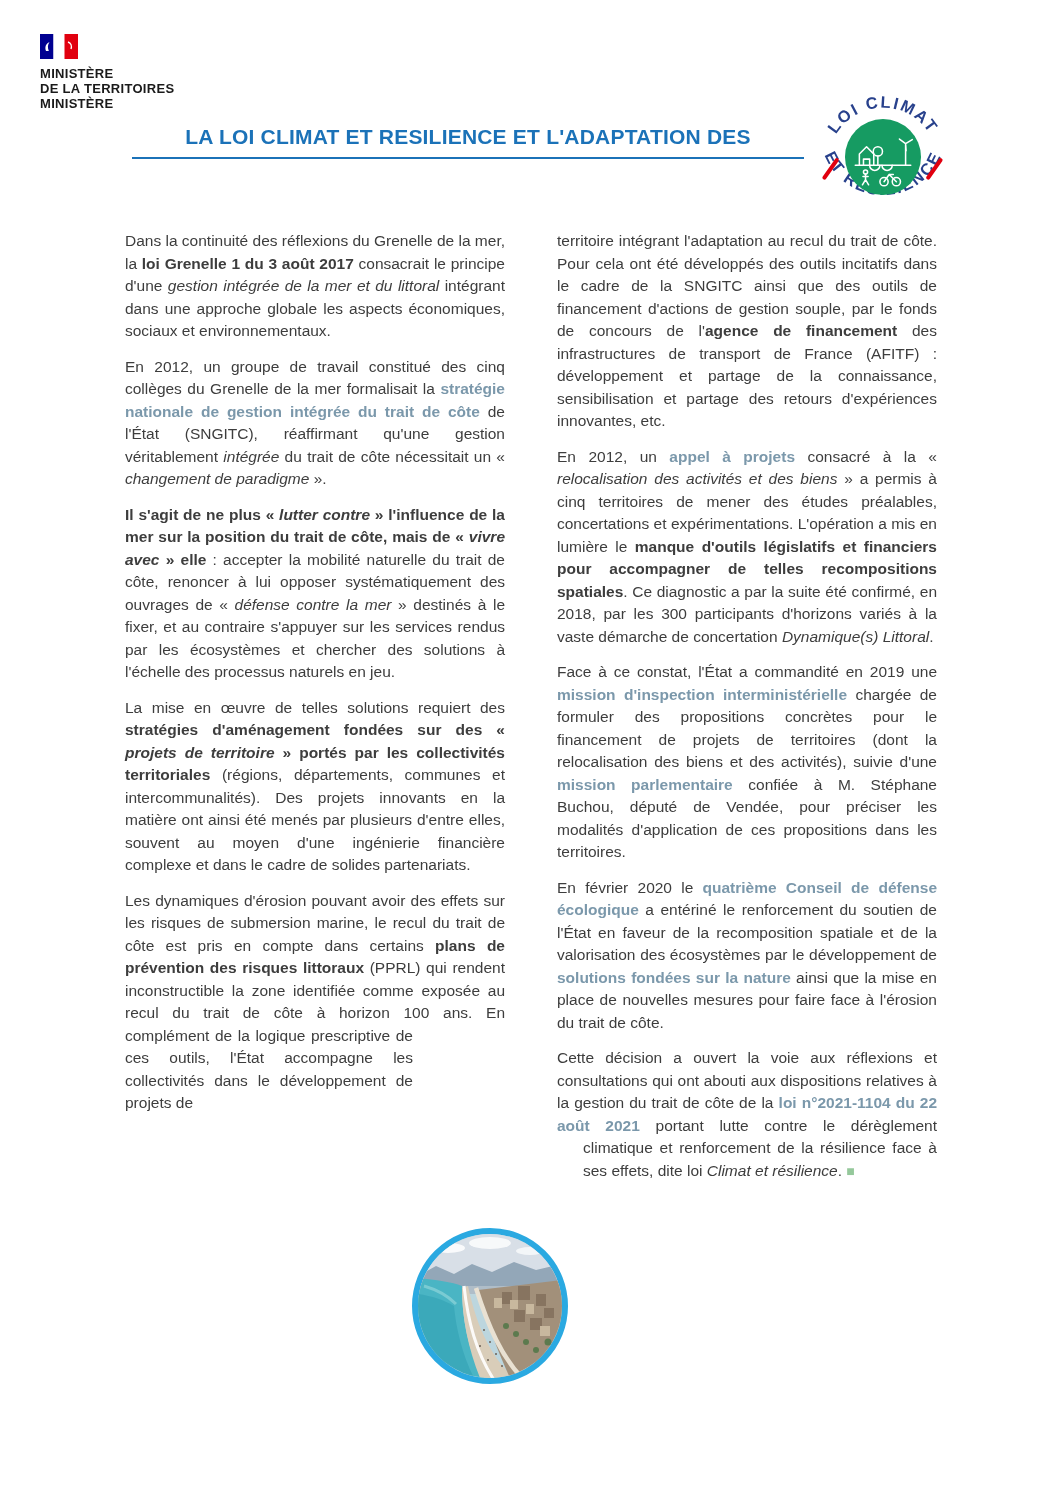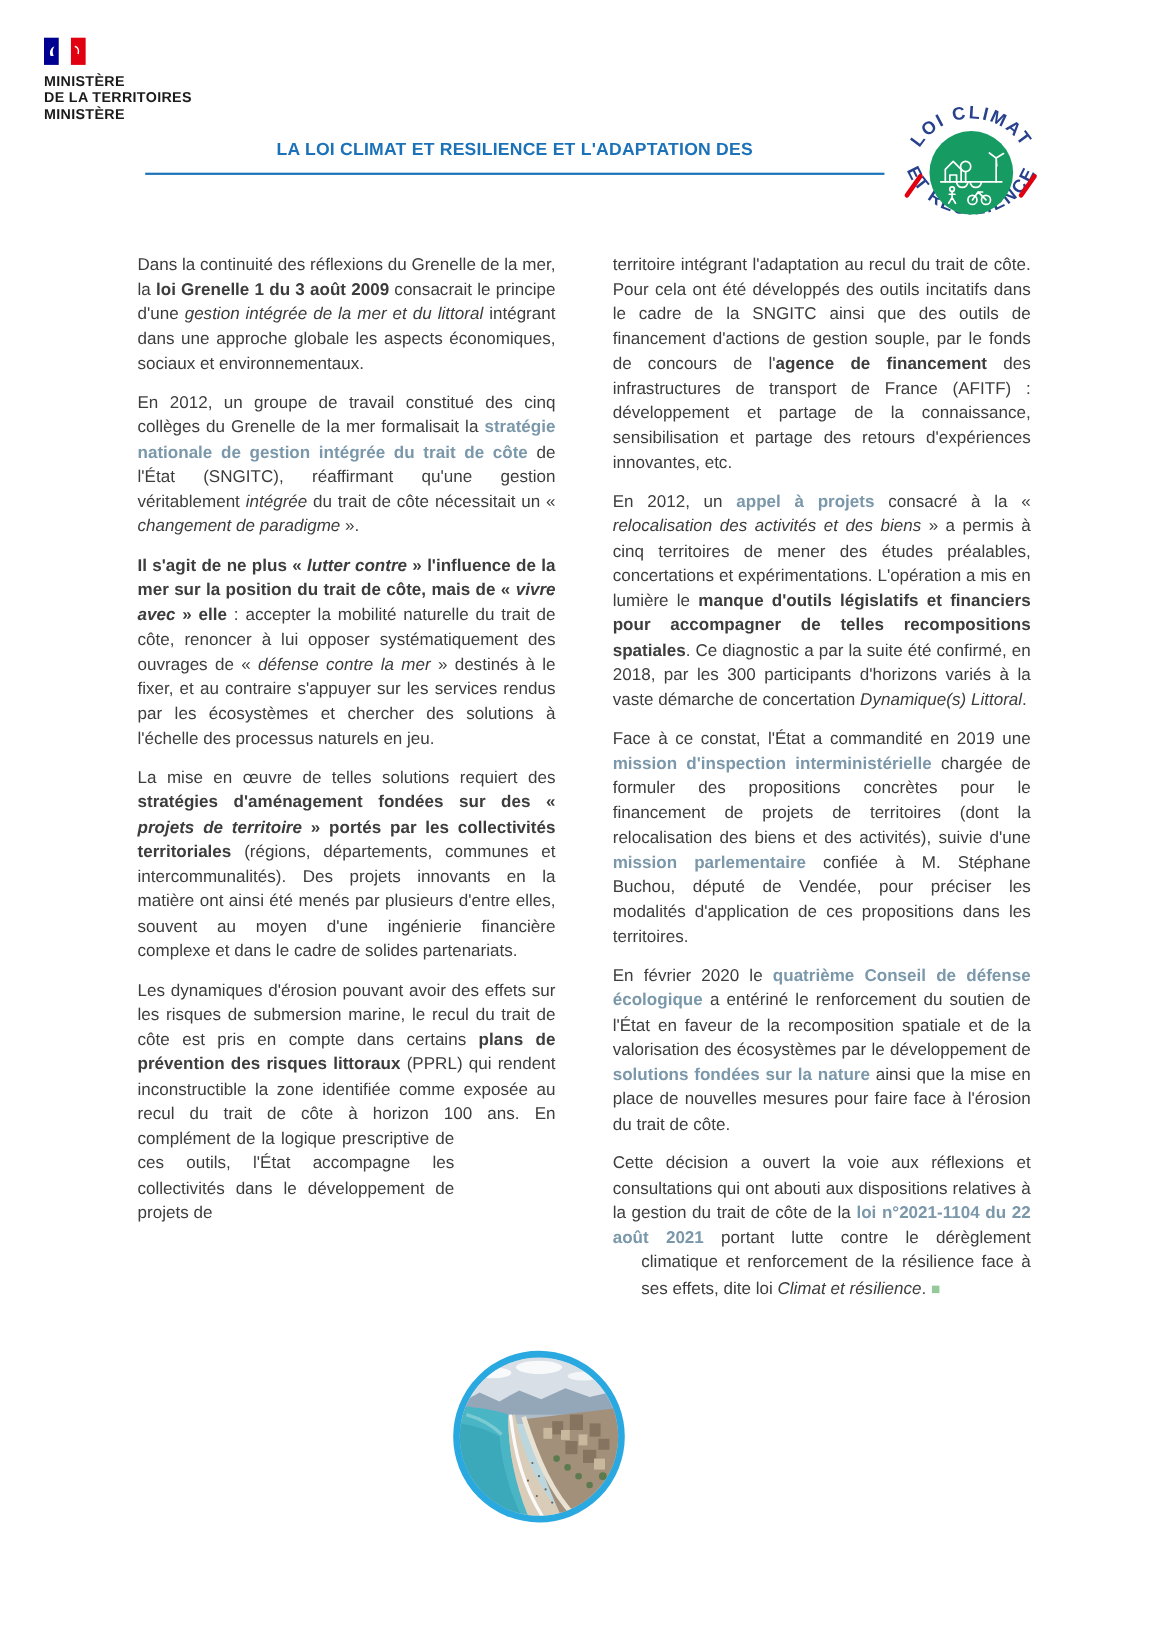--- a/index.html
+++ b/index.html
@@ -7,21 +7,21 @@
     position:relative;width:1058px;height:1393px;background:#fff;overflow:hidden;
     color:#3d3d3d;font-family:"Liberation Sans",sans-serif;
   }
   
   .marianne{position:absolute;left:40px;top:34px;}
   .flag{display:block;margin-bottom:7px;}
   .ministry-name div{font-size:13px;font-weight:bold;color:#1a1a1a;line-height:15px;letter-spacing:.3px;}
   .motto{margin-top:7px;font-family:"Liberation Serif",serif;font-style:italic;font-size:9px;line-height:11px;color:#2e2e2e;}
   
   .title-block{position:absolute;left:132px;top:123px;width:672px;text-align:center;
-    color:#1b72b8;font-weight:bold;font-size:16px;line-height:28px;letter-spacing:.2px;}
+    color:#1b72b8;font-weight:bold;font-size:21px;line-height:28px;letter-spacing:.2px;}
   .title-rule{margin-top:6px;border-bottom:2px solid #1b72b8;height:0;}
   
   .badge{position:absolute;left:808px;top:80px;width:150px;height:150px;}
   .badge svg{display:block;width:100%;height:100%;}
   .badge text{font-family:"Liberation Sans",sans-serif;font-weight:bold;font-size:16px;letter-spacing:2px;fill:#28418c;}
   
   .columns{position:absolute;left:125px;top:230px;width:812px;display:flex;gap:52px;}
   .col{width:380px;font-size:15.5px;line-height:22.5px;text-align:justify;hyphens:auto;-webkit-hyphens:auto;}
   .col p{margin:0 0 13px 0;}
   .col-heading{margin:0 0 14px 0;font-size:17px;line-height:26px;font-weight:bold;color:#6f9acf;text-align:center;hyphens:none;}
@@ -100,21 +100,21 @@
         <path d="M56 91.5 V97 M56 97 L53 102 M56 97 L59 102 M53.5 94 H58.5"></path>
         <circle cx="74" cy="99" r="4"></circle>
         <circle cx="86" cy="99" r="4"></circle>
         <path d="M74 99 L79 92 L86 99 M79 92 L83 92"></path>
       </g>
     </svg>
   </div>
 
   <main class="columns">
     <section class="col">
-      <p><span>Dans la continuité des réflexions du Grenelle de la mer, la </span><span class="b">loi Grenelle 1 du 3 août 2009</span><span> consacrait le principe d'une </span><span class="i">gestion intégrée de la mer et du littoral</span><span> intégrant dans une approche globale les aspects économiques, sociaux et environnementaux.</span></p>
+      <p><span>Dans la continuité des réflexions du Grenelle de la mer, la </span><span class="b">loi Grenelle 1 du 3 août 2017</span><span> consacrait le principe d'une </span><span class="i">gestion intégrée de la mer et du littoral</span><span> intégrant dans une approche globale les aspects économiques, sociaux et environnementaux.</span></p>
       <p><span>En 2012, un groupe de travail constitué des cinq collèges du Grenelle de la mer formalisait la </span><span class="b link">stratégie nationale de gestion intégrée du trait de côte</span><span> de l'État (SNGITC), réaffirmant qu'une gestion véritablement </span><span class="i">intégrée</span><span> du trait de côte nécessitait un « </span><span class="i">changement de paradigme</span><span> ».</span></p>
       <p><span class="b">Il s'agit de ne plus « </span><span class="b i">lutter contre</span><span class="b"> » l'influence de la mer sur la position du trait de côte, mais de « </span><span class="b i">vivre avec</span><span class="b"> » elle</span><span> : accepter la mobilité naturelle du trait de côte, renoncer à lui opposer systématiquement des ouvrages de « </span><span class="i">défense contre la mer</span><span> » destinés à le fixer, et au contraire s'appuyer sur les services rendus par les écosystèmes et chercher des solutions à l'échelle des processus naturels en jeu.</span></p>
       <p><span>La mise en œuvre de telles solutions requiert des </span><span class="b">stratégies d'aménagement fondées sur des « </span><span class="b i">projets de territoire</span><span class="b"> » portés par les collectivités territoriales</span><span> (régions, départements, communes et intercommunalités). Des projets innovants en la matière ont ainsi été menés par plusieurs d'entre elles, souvent au moyen d'une ingénierie financière complexe et dans le cadre de solides partenariats.</span></p>
       <p><span class="spacer-r"></span><span>Les dynamiques d'érosion pouvant avoir des effets sur les risques de submersion marine, le recul du trait de côte est pris en compte dans certains </span><span class="b">plans de prévention des risques littoraux</span><span> (PPRL) qui rendent inconstructible la zone identifiée comme exposée au recul du trait de côte à horizon 100 ans. En complément de la logique prescriptive de ces outils, l'État accompagne les collectivités dans le développement de projets de</span></p>
     </section>
     <section class="col">
       <p><span>territoire intégrant l'adaptation au recul du trait de côte. Pour cela ont été développés des outils incitatifs dans le cadre de la SNGITC ainsi que des outils de financement d'actions de gestion souple, par le fonds de concours de l'</span><span class="b">agence de financement</span><span> des infrastructures de transport de France (AFITF) : développement et partage de la connaissance, sensibilisation et partage des retours d'expériences innovantes, etc.</span></p>
       <p><span>En 2012, un </span><span class="b link">appel à projets</span><span> consacré à la « </span><span class="i">relocalisation des activités et des biens</span><span> » a permis à cinq territoires de mener des études préalables, concertations et expérimentations. L'opération a mis en lumière le </span><span class="b">manque d'outils législatifs et financiers pour accompagner de telles recompositions spatiales</span><span>. Ce diagnostic a par la suite été confirmé, en 2018, par les 300 participants d'horizons variés à la vaste démarche de concertation </span><span class="i">Dynamique(s) Littoral</span><span>.</span></p>
       <p><span>Face à ce constat, l'État a commandité en 2019 une </span><span class="b link">mission d'inspection interministérielle</span><span> chargée de formuler des propositions concrètes pour le financement de projets de territoires (dont la relocalisation des biens et des activités), suivie d'une </span><span class="b link">mission parlementaire</span><span> confiée à M. Stéphane Buchou, député de Vendée, pour préciser les modalités d'application de ces propositions dans les territoires.</span></p>
       <p><span>En février 2020 le </span><span class="b link">quatrième Conseil de défense écologique</span><span> a entériné le renforcement du soutien de l'État en faveur de la recomposition spatiale et de la valorisation des écosystèmes par le développement de </span><span class="b link">solutions fondées sur la nature</span><span> ainsi que la mise en place de nouvelles mesures pour faire face à l'érosion du trait de côte.</span></p>

